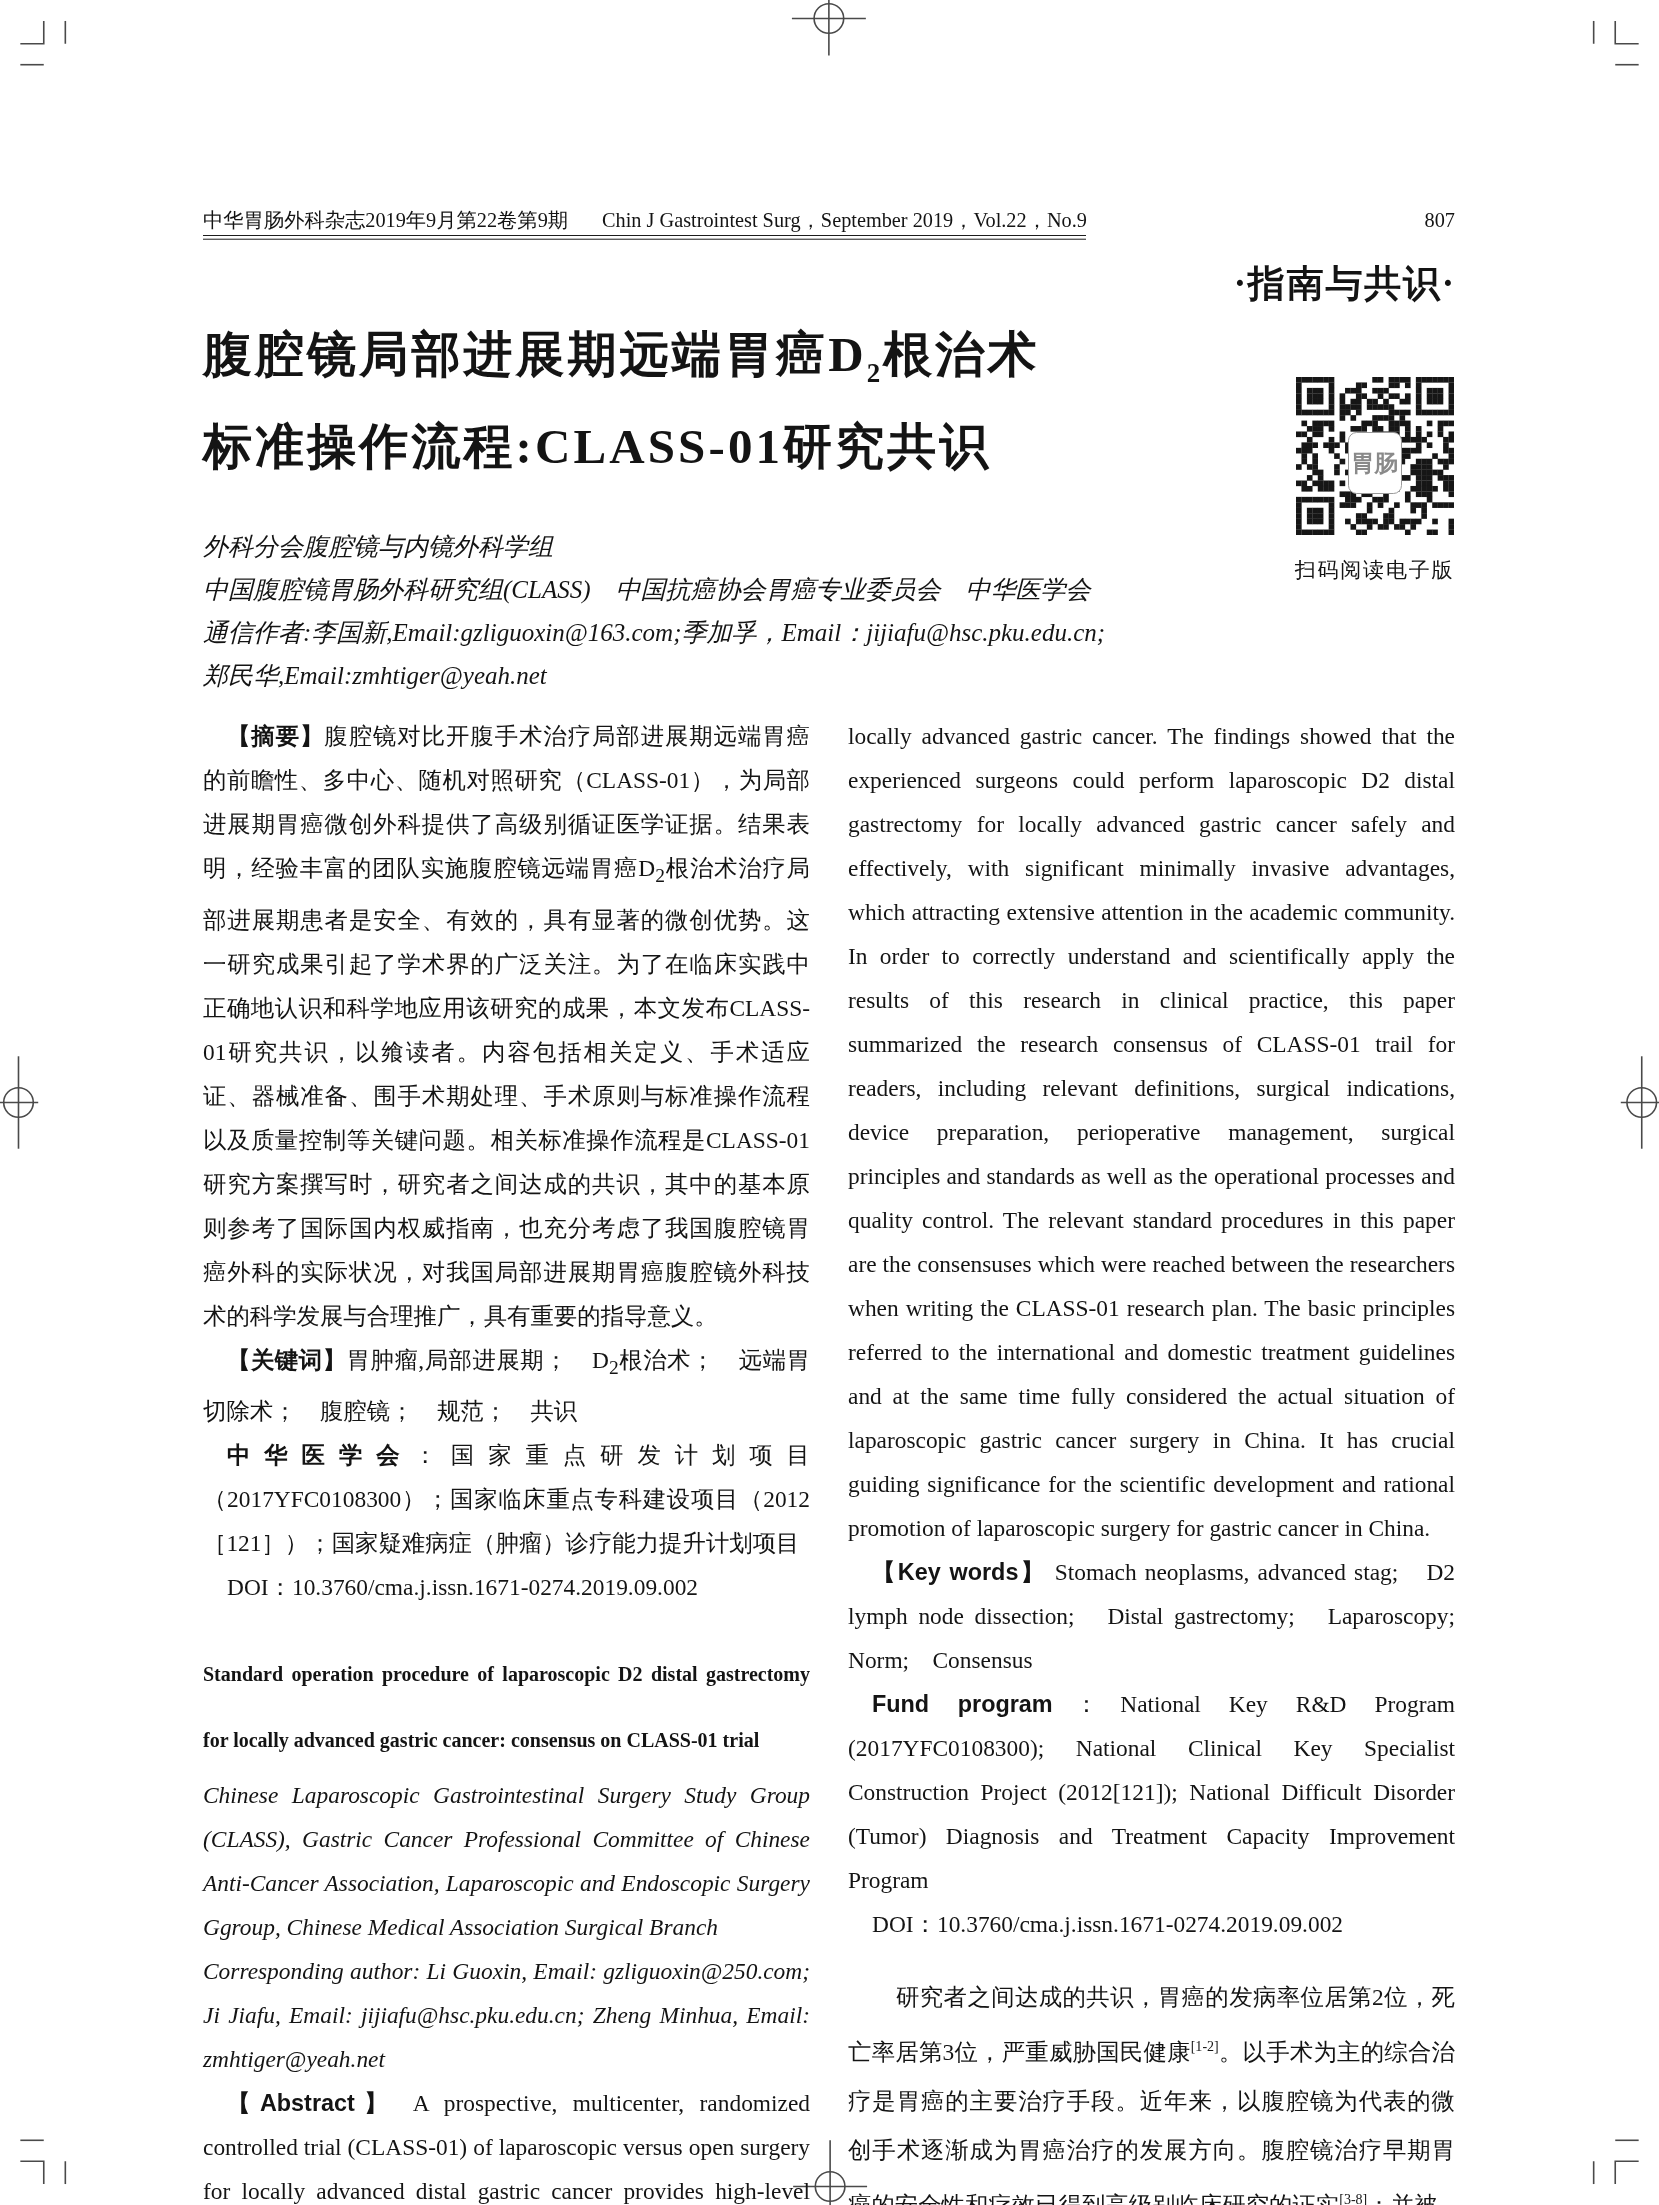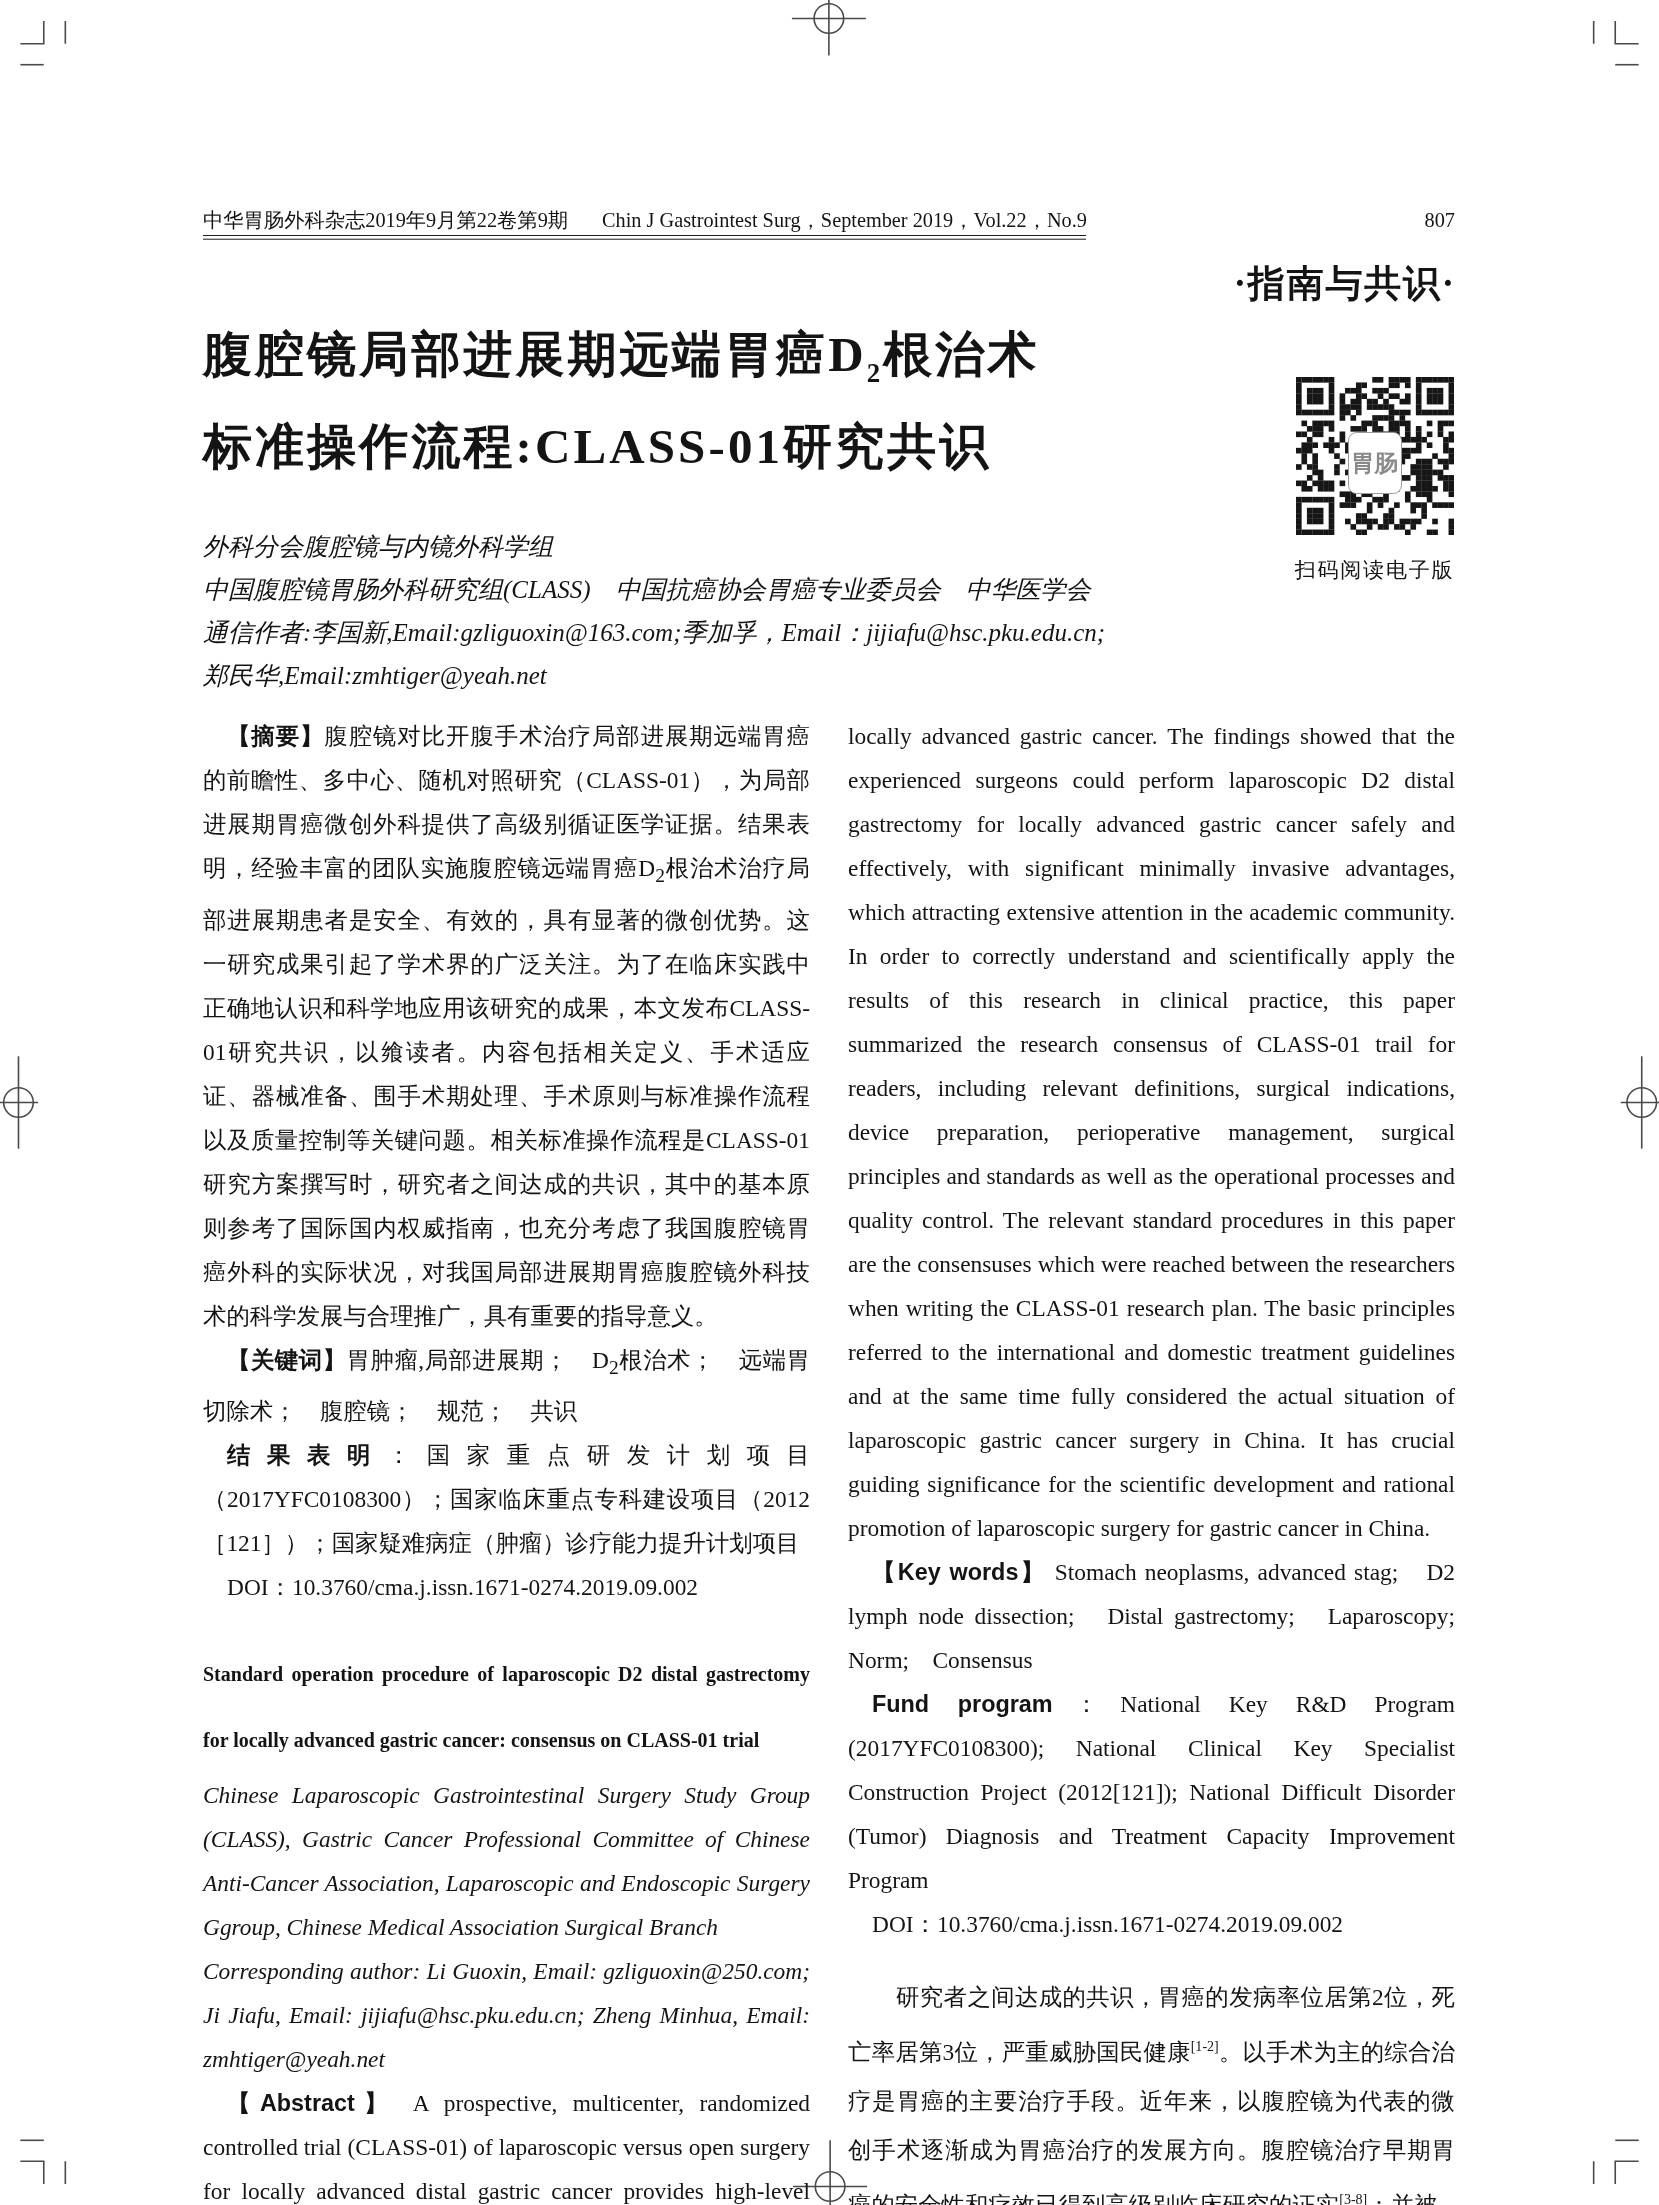--- a/index.html
+++ b/index.html
@@ -522,21 +522,21 @@
     <div>中国腹腔镜胃肠外科研究组(CLASS)　中国抗癌协会胃癌专业委员会　中华医学会</div>
     <div>通信作者:李国新,Email:gzliguoxin@163.com;季加孚，Email：jijiafu@hsc.pku.edu.cn;</div>
     <div>郑民华,Email:zmhtiger@yeah.net</div>
   </div>
 
   <div class="columns">
 
     <div class="col">
       <p class="ind1"><b class="lab">【摘要】</b><span>腹腔镜对比开腹手术治疗局部进展期远端胃癌的前瞻性、多中心、随机对照研究（CLASS-01），为局部进展期胃癌微创外科提供了高级别循证医学证据。结果表明，经验丰富的团队实施腹腔镜远端胃癌D</span><sub>2</sub><span>根治术治疗局部进展期患者是安全、有效的，具有显著的微创优势。这一研究成果引起了学术界的广泛关注。为了在临床实践中正确地认识和科学地应用该研究的成果，本文发布CLASS-01研究共识，以飨读者。内容包括相关定义、手术适应证、器械准备、围手术期处理、手术原则与标准操作流程以及质量控制等关键问题。相关标准操作流程是CLASS-01研究方案撰写时，研究者之间达成的共识，其中的基本原则参考了国际国内权威指南，也充分考虑了我国腹腔镜胃癌外科的实际状况，对我国局部进展期胃癌腹腔镜外科技术的科学发展与合理推广，具有重要的指导意义。</span></p>
       <p class="ind1"><b class="lab">【关键词】</b><span>胃肿瘤,局部进展期；　D</span><sub>2</sub><span>根治术；　远端胃切除术；　腹腔镜；　规范；　共识</span></p>
-      <p class="ind1"><b class="lab">结果表明</b><span>：国家重点研发计划项目（2017YFC0108300）；国家临床重点专科建设项目（2012［121］）；国家疑难病症（肿瘤）诊疗能力提升计划项目</span></p>
+      <p class="ind1"><b class="lab">中华医学会</b><span>：国家重点研发计划项目（2017YFC0108300）；国家临床重点专科建设项目（2012［121］）；国家疑难病症（肿瘤）诊疗能力提升计划项目</span></p>
       <p class="ind1">DOI：10.3760/cma.j.issn.1671-0274.2019.09.002</p>
       <p class="en-title">Standard operation procedure of laparoscopic D2 distal gastrectomy for locally advanced gastric cancer: consensus on CLASS-01 trial</p>
       <p class="en-authors">Chinese Laparoscopic Gastrointestinal Surgery Study Group (CLASS), Gastric Cancer Professional Committee of Chinese Anti-Cancer Association, Laparoscopic and Endoscopic Surgery Ggroup, Chinese Medical Association Surgical Branch</p>
       <p class="en-corr">Corresponding author: Li Guoxin, Email: gzliguoxin@250.com; Ji Jiafu, Email: jijiafu@hsc.pku.edu.cn; Zheng Minhua, Email: zmhtiger@yeah.net</p>
       <p class="ind1"><b class="lab">【Abstract】</b> <span>A prospective, multicenter, randomized controlled trial (CLASS-01) of laparoscopic versus open surgery for locally advanced distal gastric cancer provides high-level evidence-based evidence for minimally invasive surgery for</span></p>
     </div>
 
     <div class="col">
       <p>locally advanced gastric cancer. The findings showed that the experienced surgeons could perform laparoscopic D2 distal gastrectomy for locally advanced gastric cancer safely and effectively, with significant minimally invasive advantages, which attracting extensive attention in the academic community. In order to correctly understand and scientifically apply the results of this research in clinical practice, this paper summarized the research consensus of CLASS-01 trail for readers, including relevant definitions, surgical indications, device preparation, perioperative management, surgical principles and standards as well as the operational processes and quality control. The relevant standard procedures in this paper are the consensuses which were reached between the researchers when writing the CLASS-01 research plan. The basic principles referred to the international and domestic treatment guidelines and at the same time fully considered the actual situation of laparoscopic gastric cancer surgery in China. It has crucial guiding significance for the scientific development and rational promotion of laparoscopic surgery for gastric cancer in China.</p>
       <p class="ind1"><b class="lab">【Key words】</b> <span>Stomach neoplasms, advanced stag;　D2 lymph node dissection;　Distal gastrectomy;　Laparoscopy;　Norm;　Consensus</span></p>

